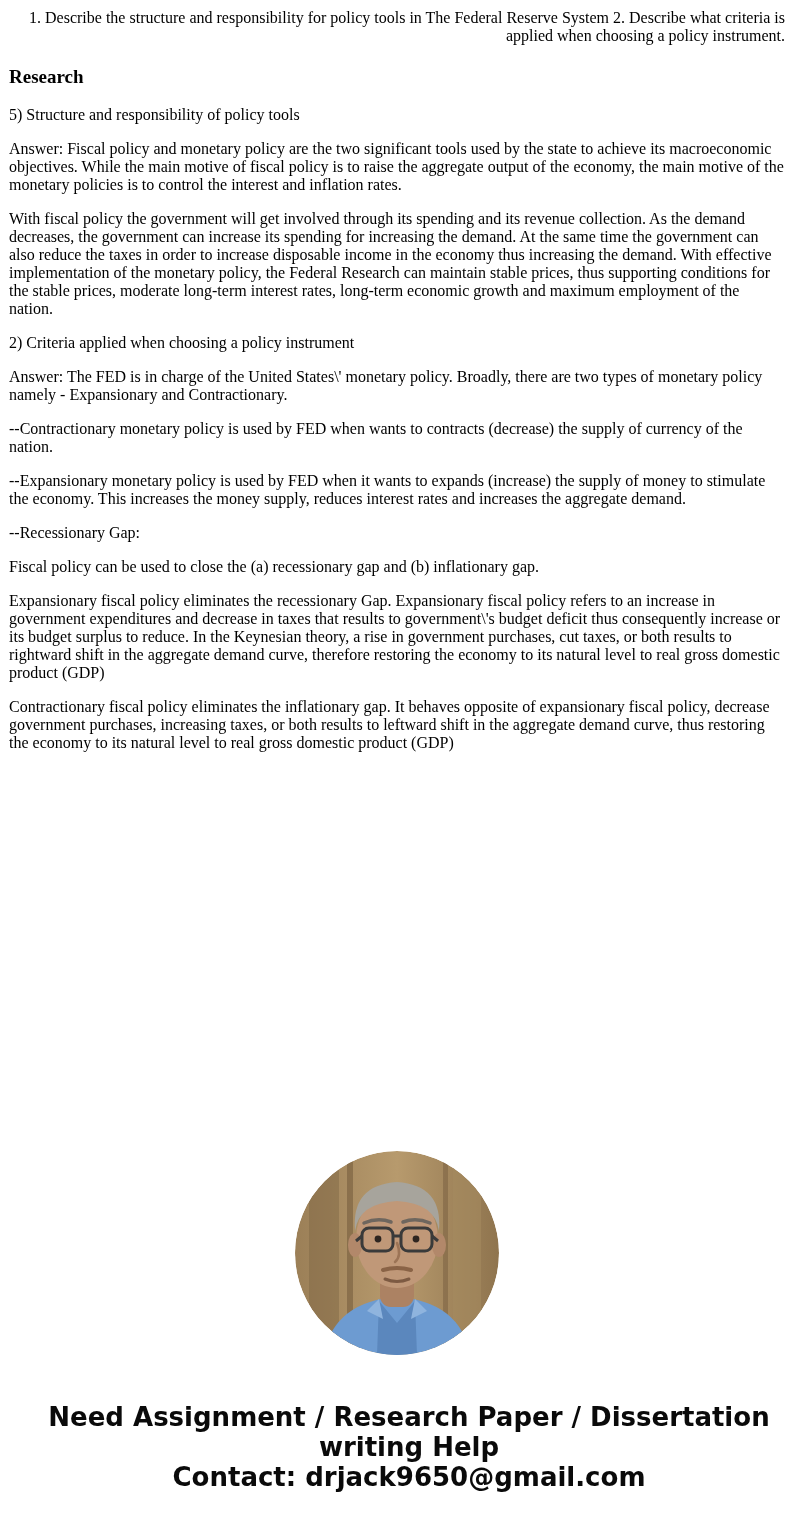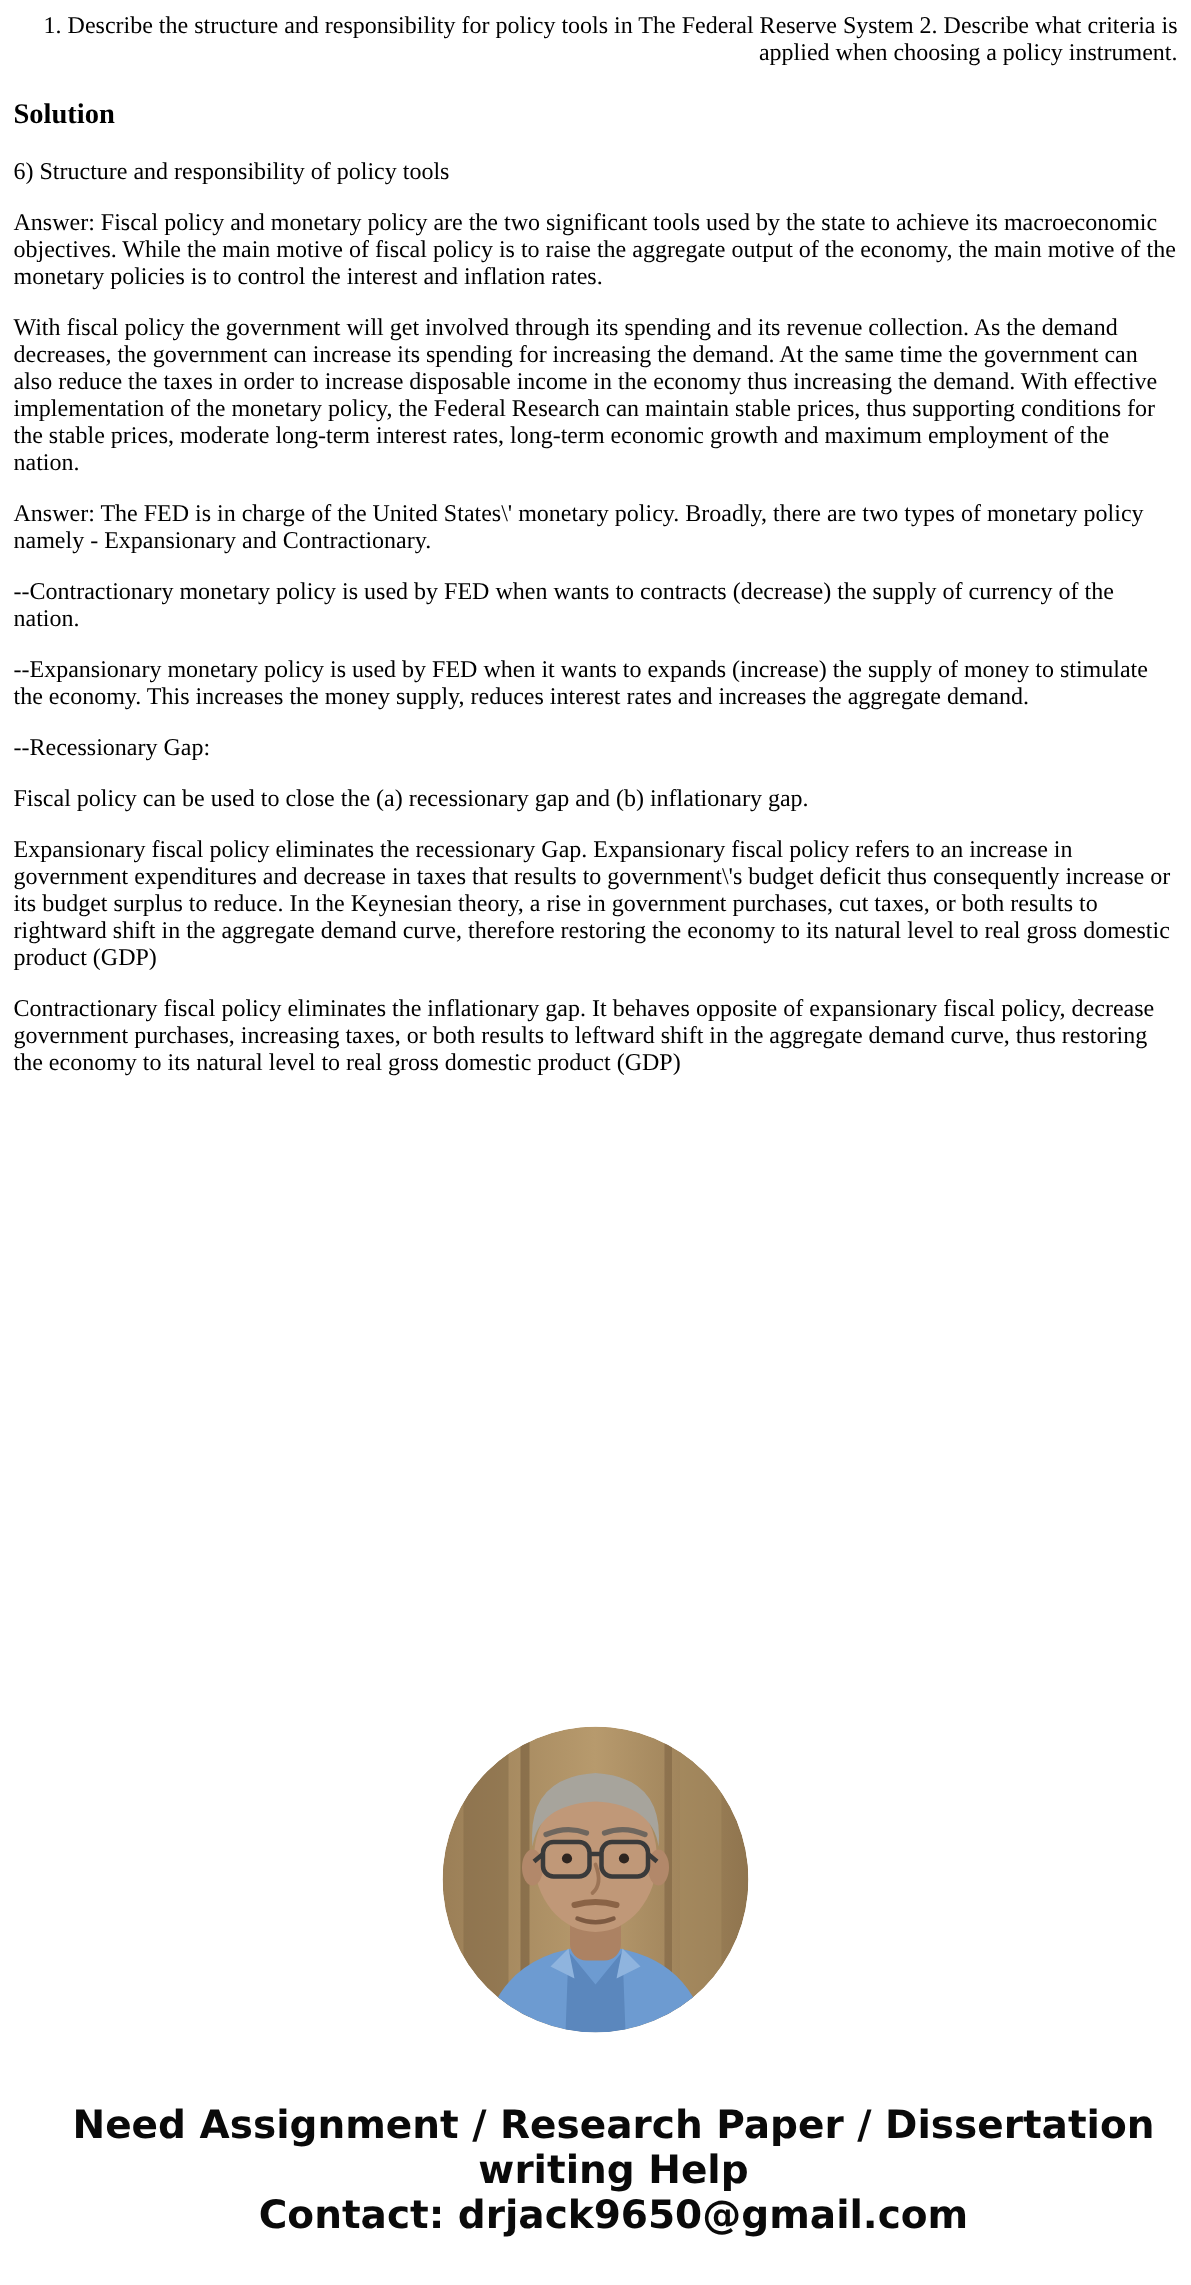--- a/index.html
+++ b/index.html
@@ -59,24 +59,25 @@
   }
   .footer-contact {
     margin-top: 0;
   }
 </style>
 </head>
 <body>
 
 <div class="content">
   <p>1. Describe the structure and responsibility for policy tools in The Federal Reserve System 2. Describe what criteria is applied when choosing a policy instrument.</p>
-  <div class="solution-heading">Solution</div>
-  <p>6) Structure and responsibility of policy tools</p>
+  <div class="solution-heading">Research</div>
+  <p>5) Structure and responsibility of policy tools</p>
   <p>Answer: Fiscal policy and monetary policy are the two significant tools used by the state to achieve its macroeconomic objectives. While the main motive of fiscal policy is to raise the aggregate output of the economy, the main motive of the monetary policies is to control the interest and inflation rates.</p>
   <p>With fiscal policy the government will get involved through its spending and its revenue collection. As the demand decreases, the government can increase its spending for increasing the demand. At the same time the government can also reduce the taxes in order to increase disposable income in the economy thus increasing the demand. With effective implementation of the monetary policy, the Federal Research can maintain stable prices, thus supporting conditions for the stable prices, moderate long-term interest rates, long-term economic growth and maximum employment of the nation.</p>
+  <p>2) Criteria applied when choosing a policy instrument</p>
   <p>Answer: The FED is in charge of the United States\' monetary policy. Broadly, there are two types of monetary policy namely - Expansionary and Contractionary.</p>
   <p>--Contractionary monetary policy is used by FED when wants to contracts (decrease) the supply of currency of the nation.</p>
   <p>--Expansionary monetary policy is used by FED when it wants to expands (increase) the supply of money to stimulate the economy. This increases the money supply, reduces interest rates and increases the aggregate demand.</p>
   <p>--Recessionary Gap:</p>
   <p>Fiscal policy can be used to close the (a) recessionary gap and (b) inflationary gap.</p>
   <p>Expansionary fiscal policy eliminates the recessionary Gap. Expansionary fiscal policy refers to an increase in government expenditures and decrease in taxes that results to government\'s budget deficit thus consequently increase or its budget surplus to reduce. In the Keynesian theory, a rise in government purchases, cut taxes, or both results to rightward shift in the aggregate demand curve, therefore restoring the economy to its natural level to real gross domestic product (GDP)</p>
   <p>Contractionary fiscal policy eliminates the inflationary gap. It behaves opposite of expansionary fiscal policy, decrease government purchases, increasing taxes, or both results to leftward shift in the aggregate demand curve, thus restoring the economy to its natural level to real gross domestic product (GDP)</p>
 </div>
 
 <div class="avatar-wrap">

